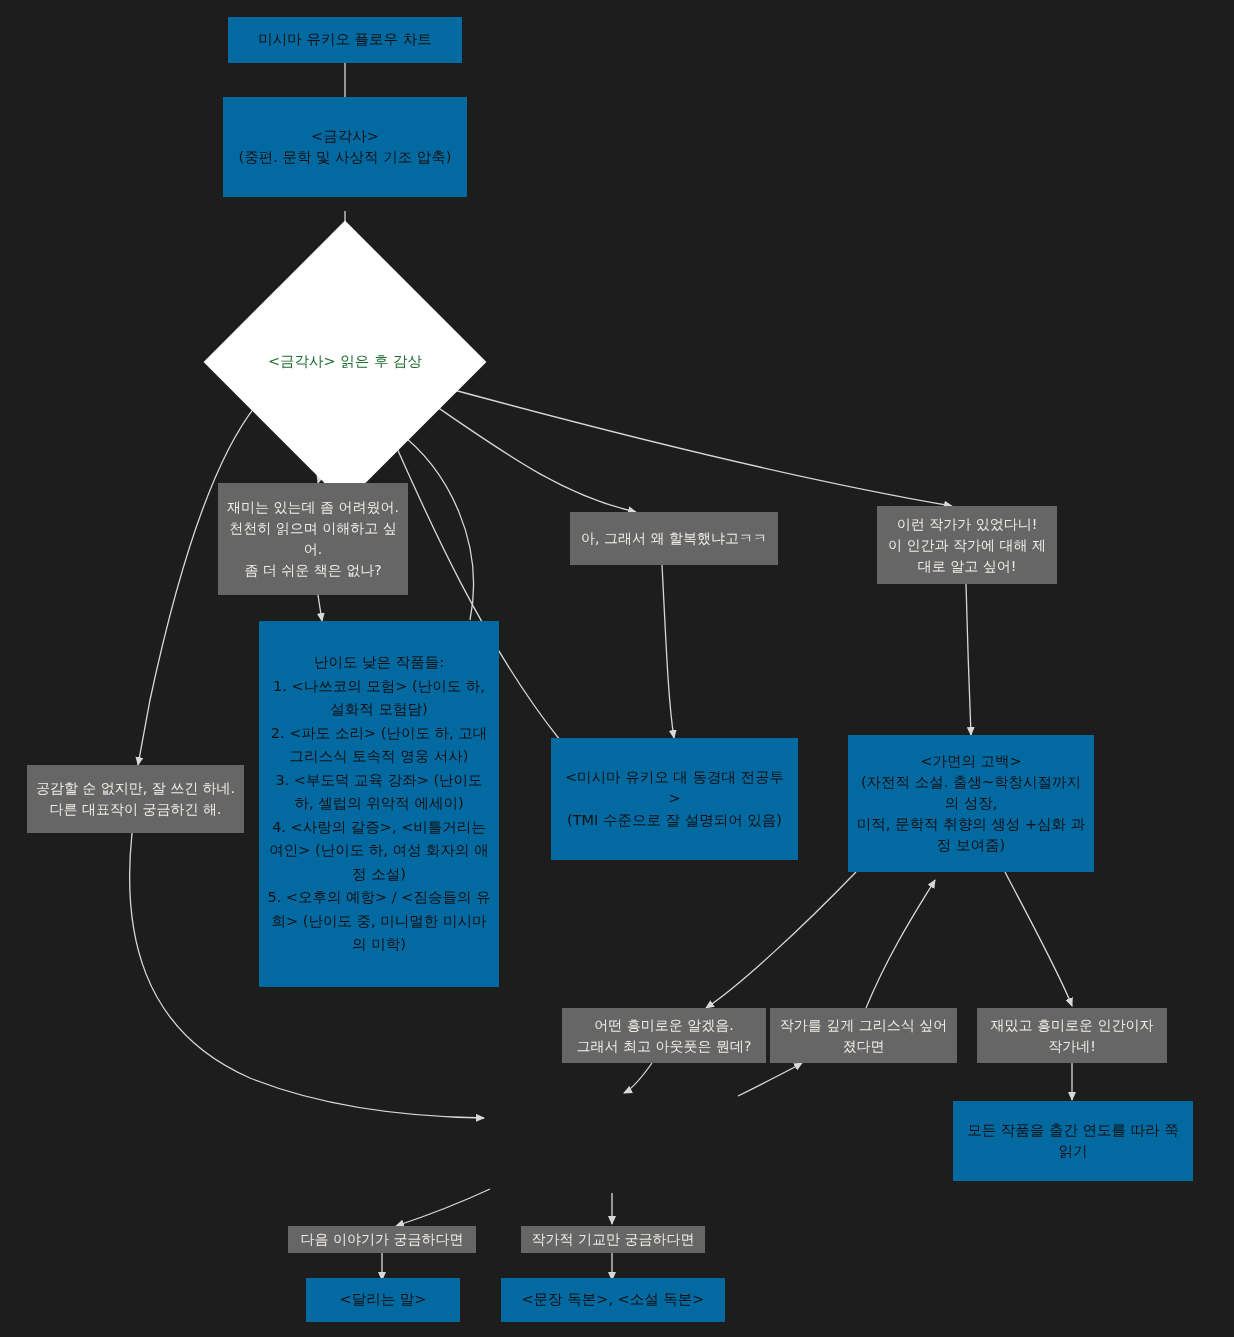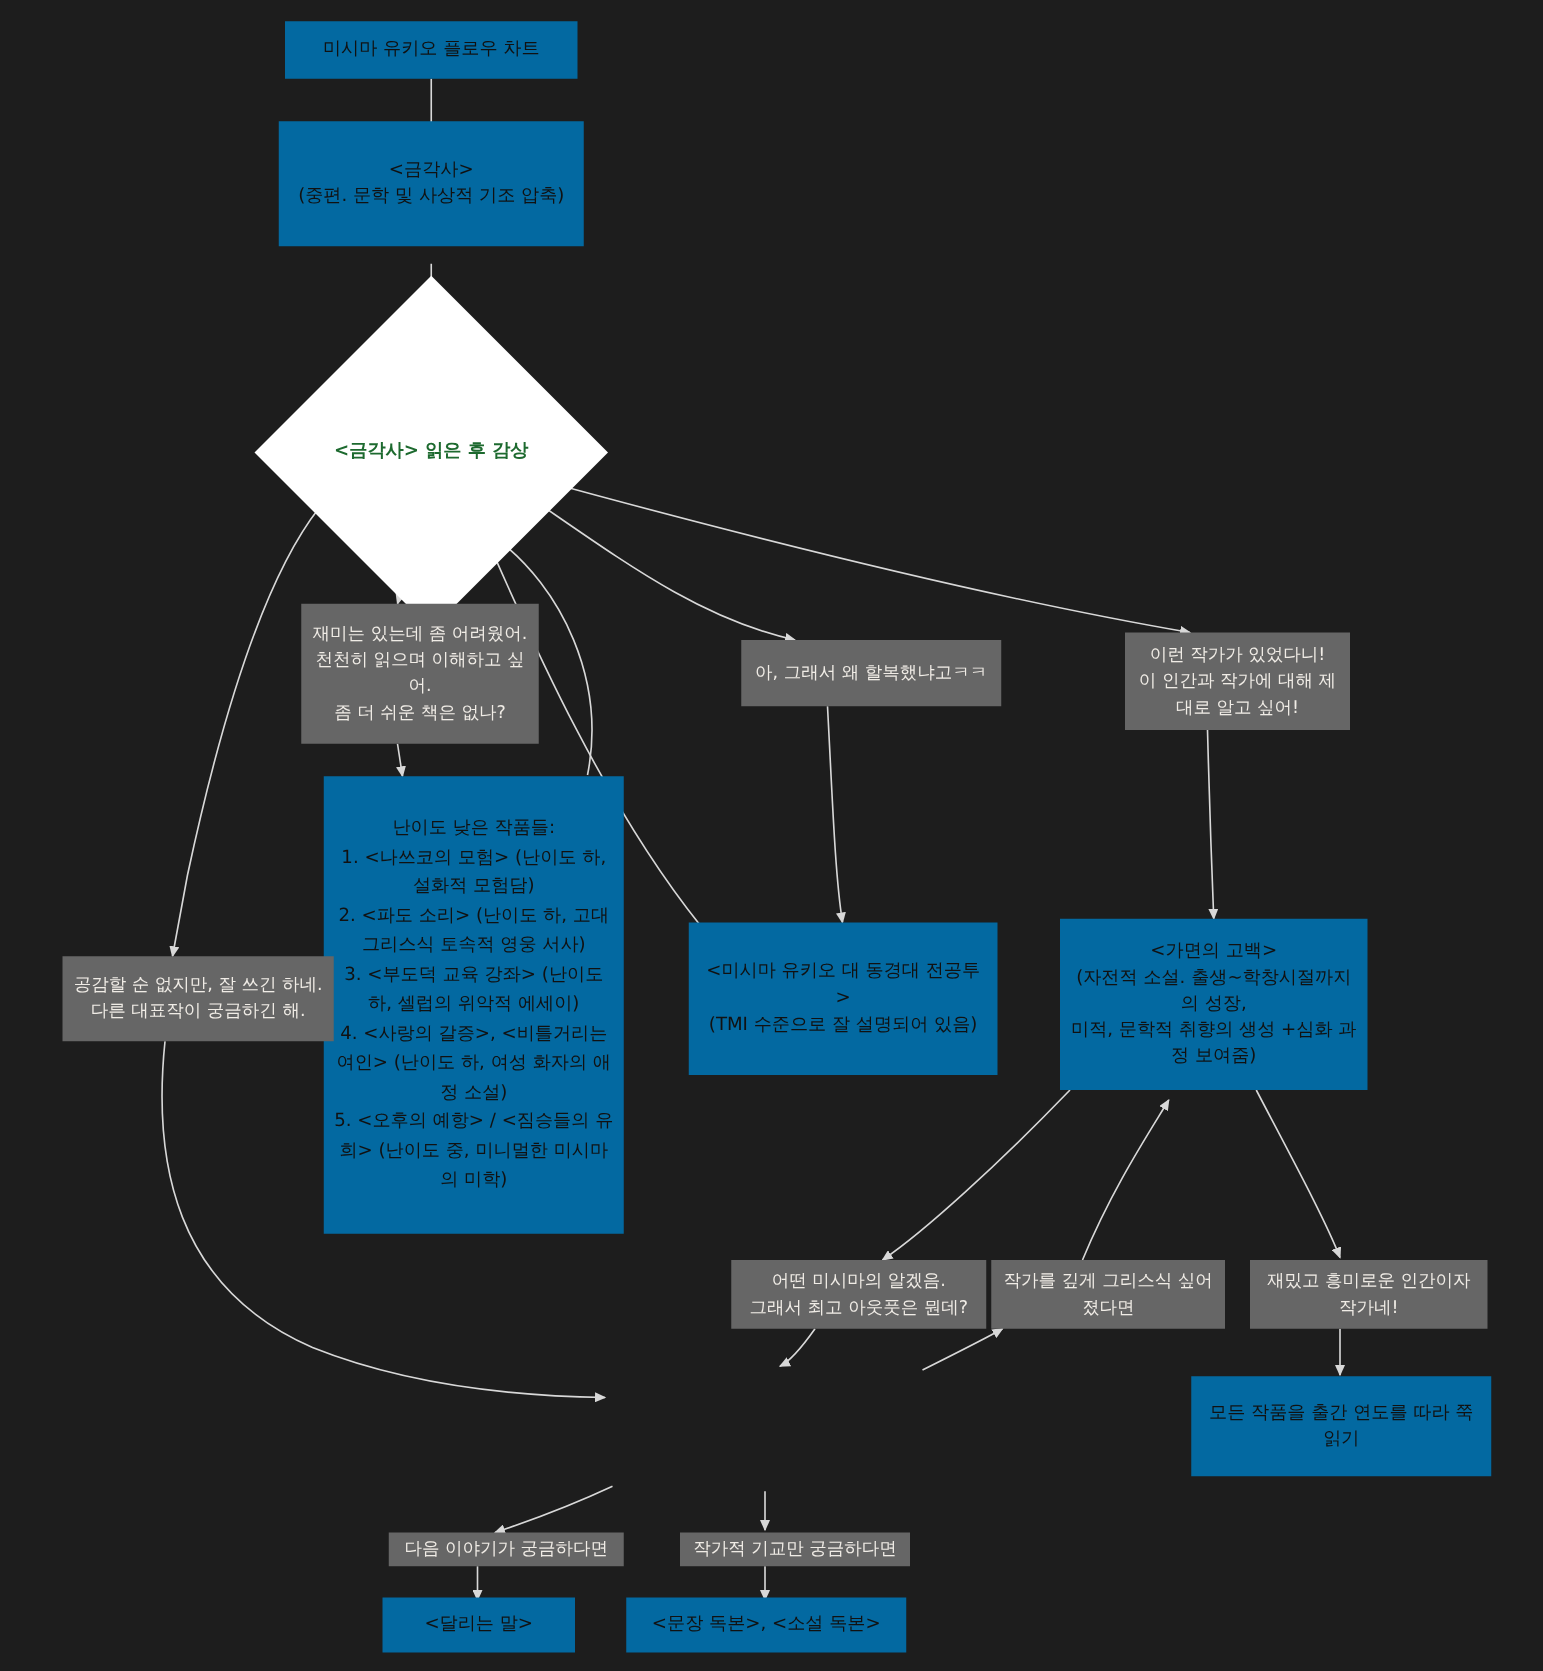--- a/index.html
+++ b/index.html
@@ -13,33 +13,33 @@
   svg#edges{position:absolute;left:0;top:0;width:1234px;height:1337px;pointer-events:none;}
   .node{
     position:absolute;box-sizing:border-box;
     background:#0369a1;color:#111;
     display:flex;align-items:center;justify-content:center;
     text-align:center;line-height:1.45;
     font-size:14.5px;white-space:pre-line;padding:6px 8px;
   }
   .node.diamond{
     background:transparent;border:none;padding:0;
-    color:#1d6a2f;font-weight:bold;
+    color:#1d6a2f;font-weight:normal;
   }
   .diamond .dshape{
     position:absolute;left:0;top:0;width:100%;height:100%;
     background:#fff;transform:rotate(45deg);
   }
   .diamond .dtext{position:relative;z-index:2;}
   .label{
     position:absolute;box-sizing:border-box;
     background:#666666;color:#f0ece6;
     display:flex;align-items:center;justify-content:center;
     text-align:center;line-height:1.5;
-    font-size:14px;white-space:pre-line;padding:3px 7px;margin-left:23px;
+    font-size:14px;white-space:pre-line;padding:3px 7px;
   }
   .list-node{
     align-items:center;justify-content:center;
     font-size:14.5px;line-height:1.62;
   }
 </style>
 </head>
 <body>
 
 <div id="canvas">
@@ -134,21 +134,21 @@
 좀 더 쉬운 책은 없나?</div>
 
   <div class="label" style="left:27px;top:765px;width:217px;height:68px;">공감할 순 없지만, 잘 쓰긴 하네.
 다른 대표작이 궁금하긴 해.</div>
 
   <div class="label" style="left:570px;top:512px;width:208px;height:53px;">아, 그래서 왜 할복했냐고ㅋㅋ</div>
 
   <div class="label" style="left:877px;top:506px;width:180px;height:78px;">이런 작가가 있었다니!
 이 인간과 작가에 대해 제대로 알고 싶어!</div>
 
-  <div class="label" style="left:562px;top:1008px;width:204px;height:55px;">어떤 미시마의 알겠음.
+  <div class="label" style="left:562px;top:1008px;width:204px;height:55px;">어떤 흥미로운 알겠음.
 그래서 최고 아웃풋은 뭔데?</div>
 
   <div class="label" style="left:770px;top:1008px;width:187px;height:55px;">작가를 깊게 그리스식 싶어졌다면</div>
 
   <div class="label" style="left:977px;top:1008px;width:190px;height:55px;">재밌고 흥미로운 인간이자 작가네!</div>
 
   <div class="label" style="left:288px;top:1226px;width:188px;height:27px;">다음 이야기가 궁금하다면</div>
 
   <div class="label" style="left:521px;top:1226px;width:184px;height:27px;">작가적 기교만 궁금하다면</div>
 

